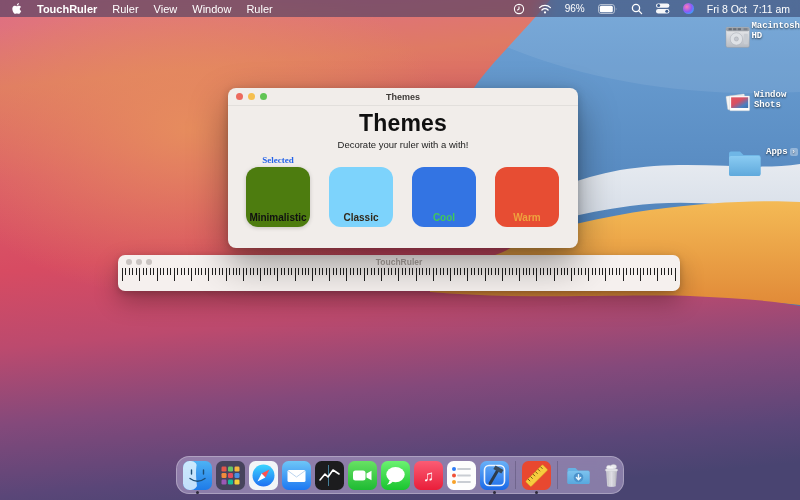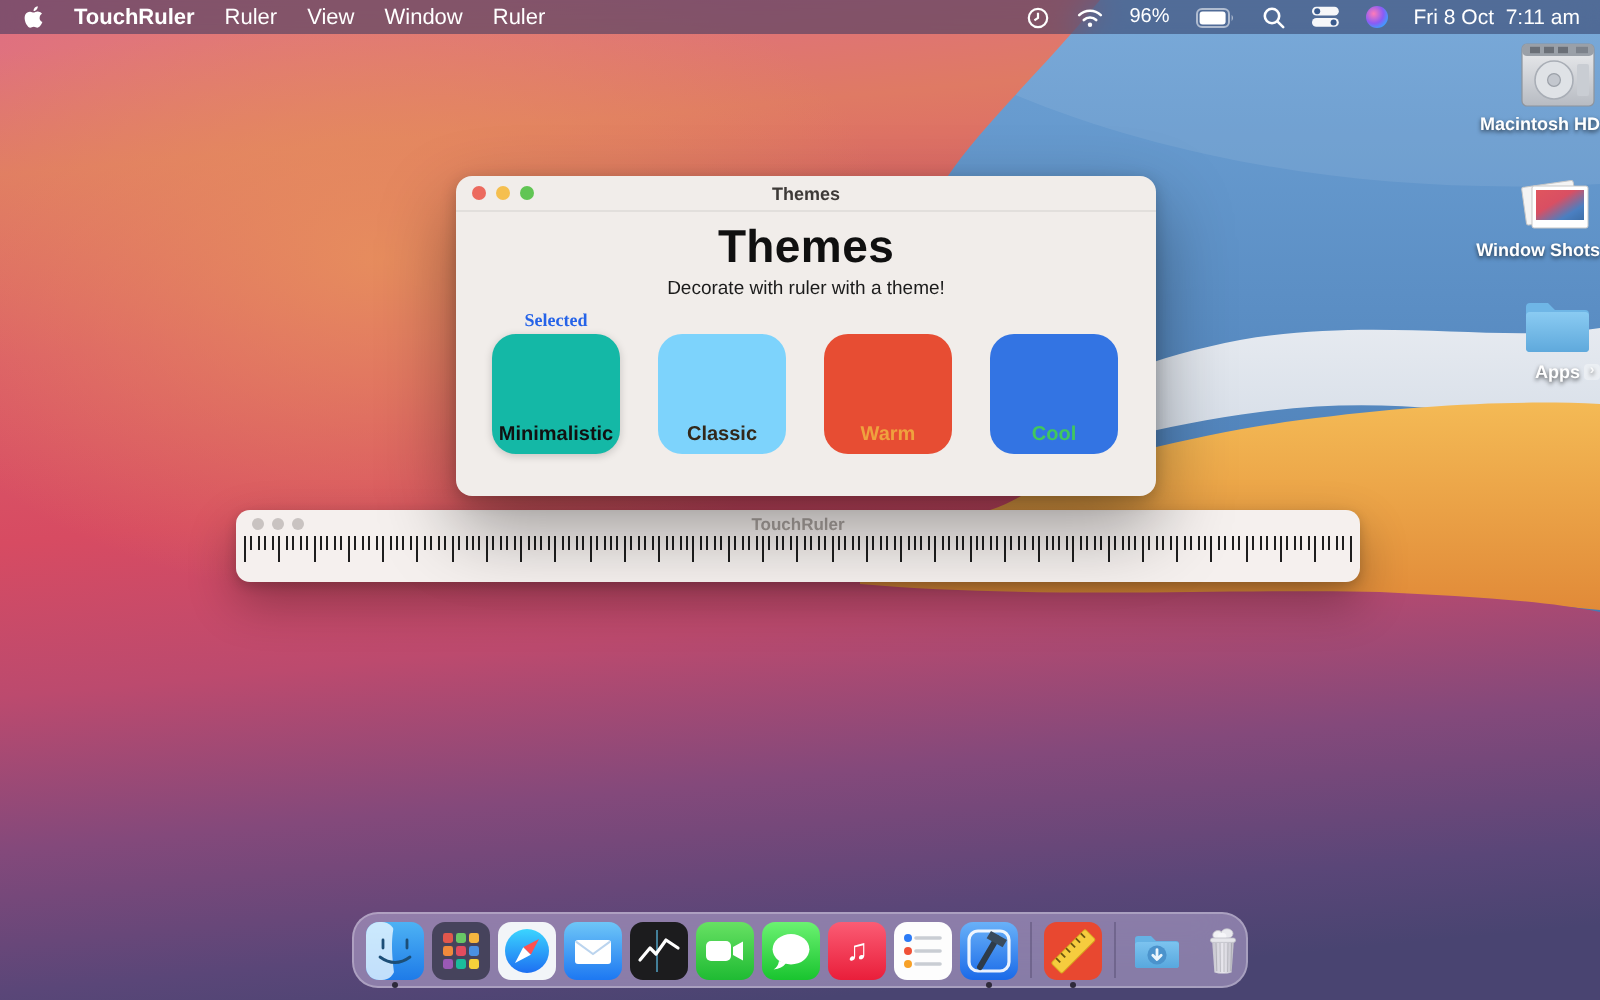--- a/index.html
+++ b/index.html
@@ -21,21 +21,21 @@
   .menubar .left{display:flex;align-items:center;gap:15px;padding-left:11px;}
   .menubar .menu-item{cursor:default;}
   .menubar .app-name{font-weight:bold;}
   .menubar .right{margin-left:auto;display:flex;align-items:center;gap:13px;padding-right:10px;font-size:10.5px;}
   .menubar svg{display:block;}
   .pct{font-size:10px;}
   .clock-text{white-space:pre;}
   .siri-orb{width:11px;height:11px;border-radius:50%;
     background:radial-gradient(circle at 35% 35%, #ff7ab8, #8a5cf5 48%, #3aa0ff 78%);}
   
-  .desk-item{position:absolute;width:76px;display:flex;flex-direction:column;align-items:flex-end;z-index:5;}
+  .desk-item{position:absolute;width:76px;display:flex;flex-direction:row;align-items:flex-start;z-index:5;font-family:Liberation Mono, monospace;}
   .desk-label{margin-top:2px;font-size:9px;font-weight:bold;color:#fff;
     text-shadow:0 1px 2px rgba(0,0,0,.65);display:flex;align-items:center;gap:2px;}
   .alias-badge{display:inline-block;width:8px;height:8px;border-radius:2px;
     background:rgba(255,255,255,.35);color:rgba(255,255,255,.85);
     font-size:7px;line-height:8px;text-align:center;}
   
   .mac-window{position:absolute;border-radius:8px;box-shadow:0 16px 38px rgba(0,0,0,.38),0 2px 8px rgba(0,0,0,.22);}
   .titlebar{position:relative;display:flex;align-items:center;}
   .traffic{display:flex;gap:5px;position:absolute;left:8px;}
   .tl{width:7px;height:7px;border-radius:50%;}
@@ -238,34 +238,34 @@
 <div class="mac-window" id="themes-window">
   <div class="titlebar">
     <div class="traffic">
       <span class="tl red"></span>
       <span class="tl yellow"></span>
       <span class="tl green"></span>
     </div>
     <div class="tb-title">Themes</div>
   </div>
   <div class="themes-heading">Themes</div>
-  <div class="themes-subtitle">Decorate with ruler with a theme!</div>
+  <div class="themes-subtitle">Decorate your ruler with a with!</div>
   <div class="selected-badge" style="color: rgb(37, 99, 232); font-family: Liberation Serif, serif;">Selected</div>
   <div class="swatch-row">
-    <div class="swatch white" style="background: #14b8a6; color: rgb(17, 17, 17);">
+    <div class="swatch white" style="background: #4d7c0f; color: rgb(17, 17, 17);">
       <div class="swatch-label">Minimalistic</div>
     </div>
     <div class="swatch" style="background: #7dd3fc; color: rgb(50, 40, 26);">
       <div class="swatch-label">Classic</div>
     </div>
+    <div class="swatch" style="background: rgb(51, 116, 227); color: rgb(65, 199, 93);">
+      <div class="swatch-label">Cool</div>
+    </div>
     <div class="swatch" style="background: rgb(231, 77, 51); color: rgb(239, 162, 62);">
       <div class="swatch-label">Warm</div>
-    </div>
-    <div class="swatch" style="background: rgb(51, 116, 227); color: rgb(65, 199, 93);">
-      <div class="swatch-label">Cool</div>
     </div>
   </div>
 </div>
 
 <div class="mac-window" id="ruler-window">
   <div class="titlebar">
     <div class="traffic">
       <span class="tl gray"></span>
       <span class="tl gray"></span>
       <span class="tl gray"></span>

